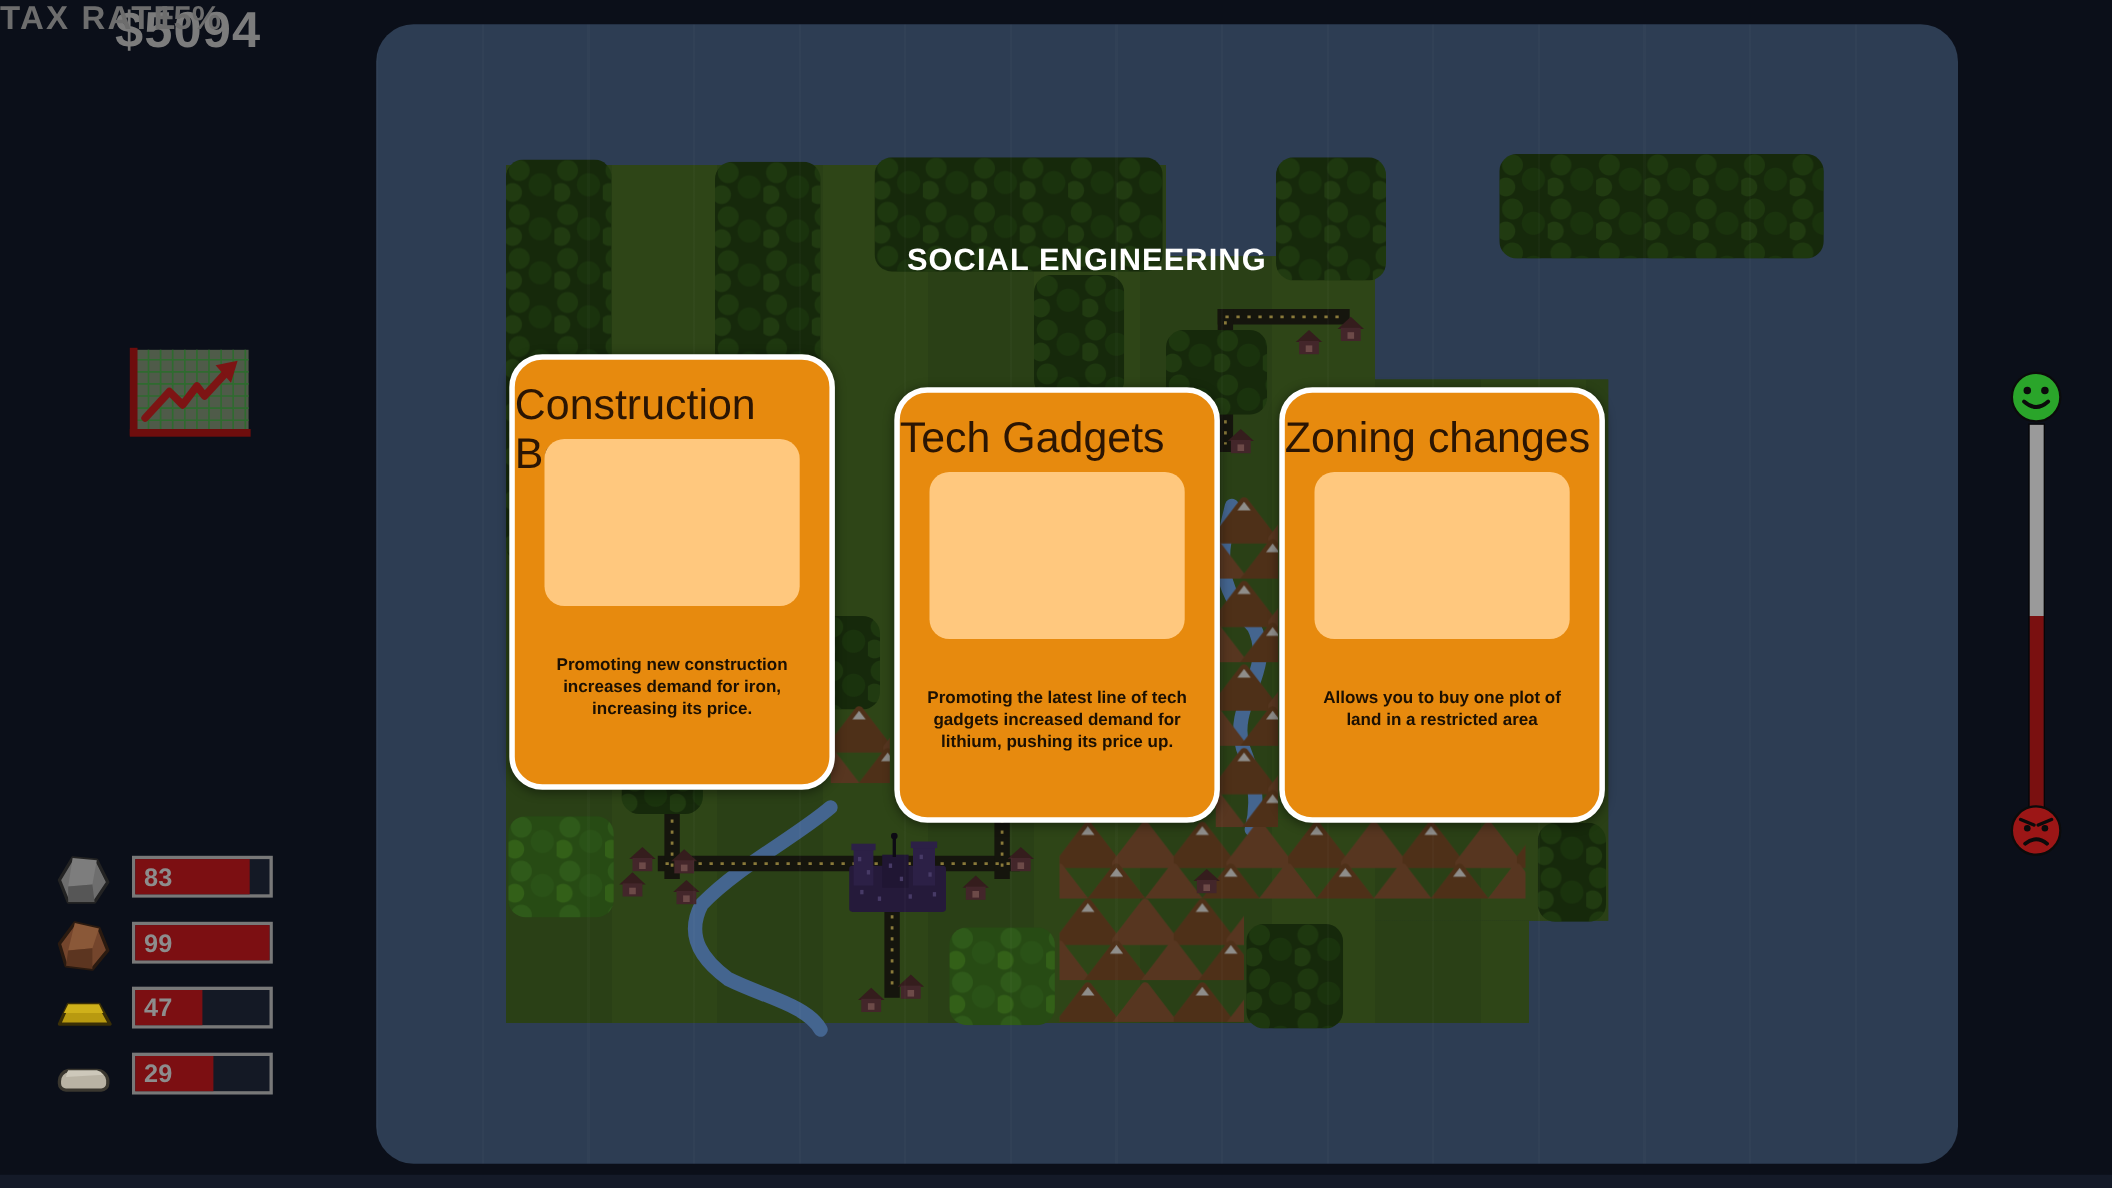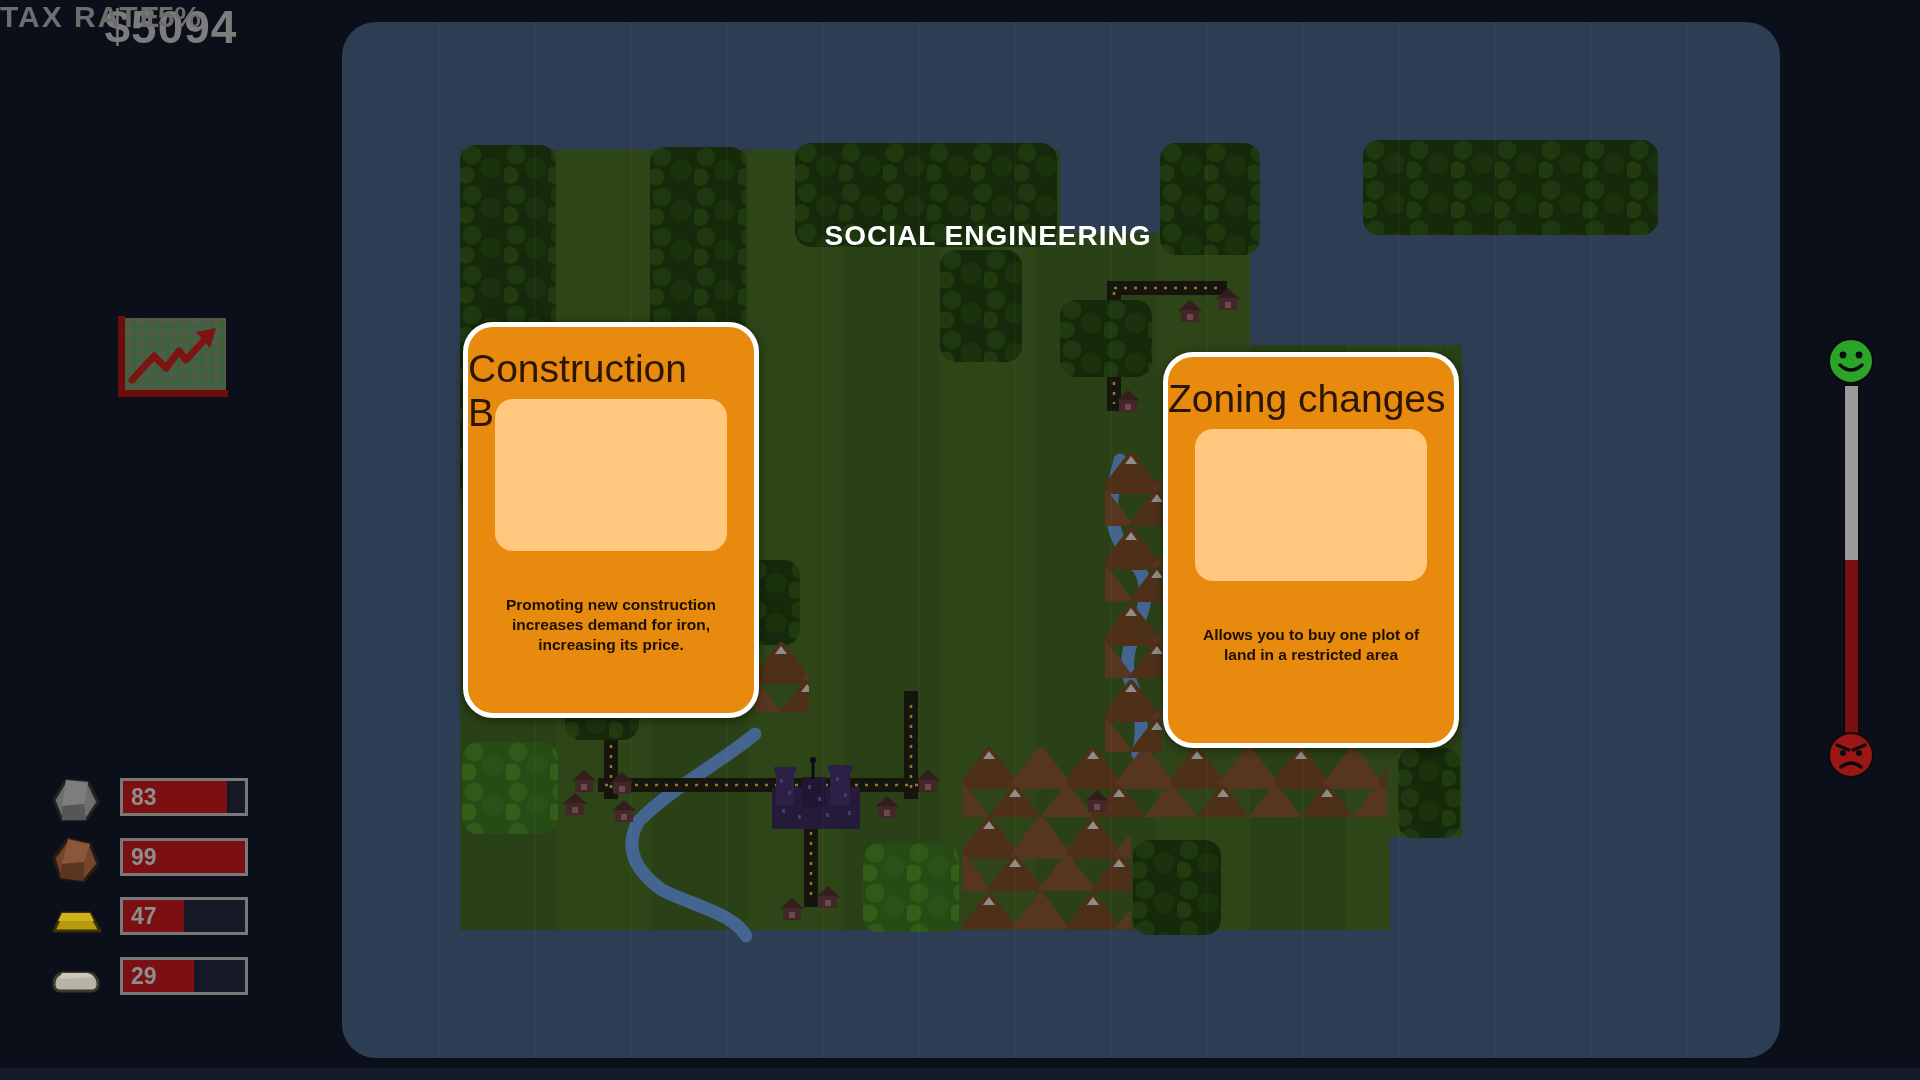--- a/index.html
+++ b/index.html
@@ -297,20 +297,25 @@
       </div>
   </div>
 
   <div class="abs" id="modal-title">SOCIAL ENGINEERING</div>
 
   <div class="card" style="left:463px;top:322px">
     <div class="card-title">Construction Boom</div>
     <div class="card-img"></div>
     <div class="card-desc">Promoting new construction increases demand for iron, increasing its price.</div>
   </div>
+  <div class="card" style="left:813px;top:352px">
+    <div class="card-title">Tech Gadgets</div>
+    <div class="card-img"></div>
+    <div class="card-desc">Promoting the latest line of tech gadgets increased demand for lithium, pushing its price up.</div>
+  </div>
   <div class="card" style="left:1163px;top:352px">
     <div class="card-title">Zoning changes</div>
     <div class="card-img"></div>
     <div class="card-desc">Allows you to buy one plot of land in a restricted area</div>
   </div>
 
   <div class="abs" id="face-happy">
     <svg width="48" height="48" viewBox="0 0 48 48">
       <circle cx="24" cy="24" r="22" fill="#2aa52a" stroke="#0b0b0b" stroke-width="2"></circle>
       <circle cx="16" cy="18" r="3.4" fill="#0b0b0b"></circle>

